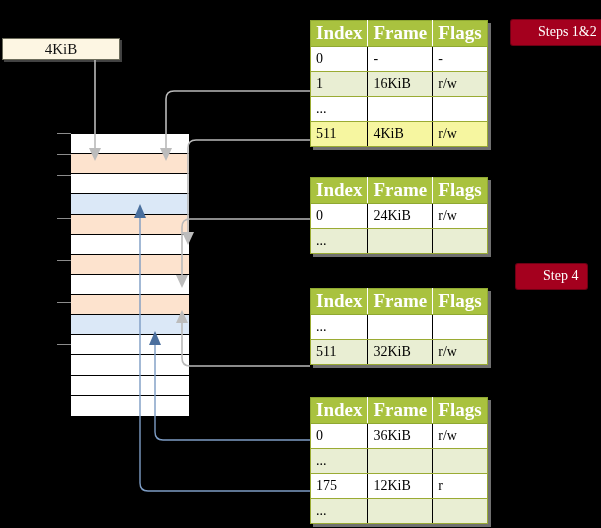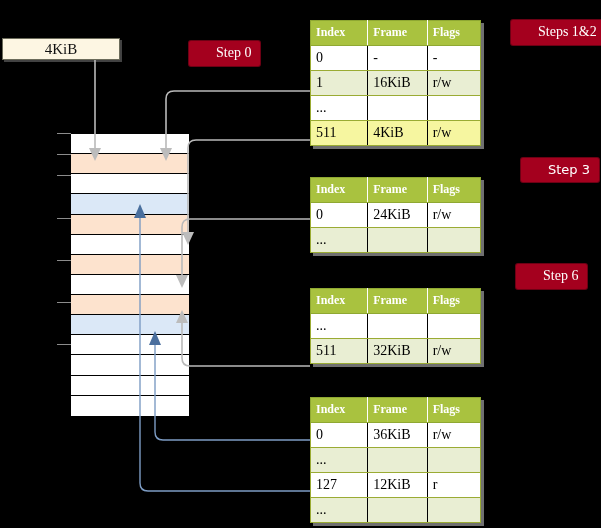--- a/index.html
+++ b/index.html
@@ -74,21 +74,21 @@
     font-weight:normal;
     height:25px;
     vertical-align:middle;
     white-space:nowrap;
     overflow:hidden;
   }
   .ptable th{
     background:#a9c23f;
     color:#ffffff;
     font-weight:bold;
-    font-size:12px;
+    font-size:19px;
     border-color:#8fa832;
   }
   .ptable tr.alt td{background:#e9eed3;}
   .ptable td.hl{background:#fbfbb0;}
   .ptable tr.alt td.hl{background:#f6f6a0;}
   .c-index{width:58px;}
   .c-frame{width:60px;font-family:Liberation Serif, serif;}
   .c-flags{width:54px;}
 
   
@@ -159,31 +159,25 @@
     <path class="w-gray" d="M 310 366 L 190 366 Q 182 366 182 358 L 182 323"></path>
     <polygon class="a-gray" points="176,323 188,323 182,310"></polygon>
 
     <path class="w-blue" d="M 310 440 L 163 440 Q 155 440 155 432 L 155 345"></path>
     <polygon class="a-blue" points="149,345 161,345 155,331"></polygon>
 
     <path class="w-blue" d="M 310 491 L 148 491 Q 140 491 140 483 L 140 218"></path>
     <polygon class="a-blue" points="134,218 146,218 140,204"></polygon>
   </svg>
 
-  <div class="badge serif" style="left:189px;top:41px;">
-    <span>Step 0</span>
-  </div>
   <div class="badge serif" style="left:511px;top:20px;">
     <span>Steps 1&amp;2</span>
   </div>
-  <div class="badge sans" style="left:521px;top:158px;">
-    <span>Step 3</span>
-  </div>
   <div class="badge serif" style="left:516px;top:264px;">
-    <span>Step 6</span>
+    <span>Step 4</span>
   </div>
 
   <table class="ptable" id="tbl-level1" style="left:310px;top:20px;width:171px;">
       <thead>
         <tr>
           <th class="c-index">Index</th>
           <th class="c-frame">Frame</th>
           <th class="c-flags">Flags</th>
         </tr>
       </thead>
@@ -268,21 +262,21 @@
           <td class="c-index">0</td>
           <td class="c-frame">36KiB</td>
           <td class="c-flags">r/w</td>
         </tr>
         <tr class="alt">
           <td class="c-index">...</td>
           <td class="c-frame"></td>
           <td class="c-flags"></td>
         </tr>
         <tr>
-          <td class="c-index">127</td>
+          <td class="c-index">175</td>
           <td class="c-frame">12KiB</td>
           <td class="c-flags">r</td>
         </tr>
         <tr class="alt">
           <td class="c-index">...</td>
           <td class="c-frame"></td>
           <td class="c-flags"></td>
         </tr>
       </tbody>
     </table>

